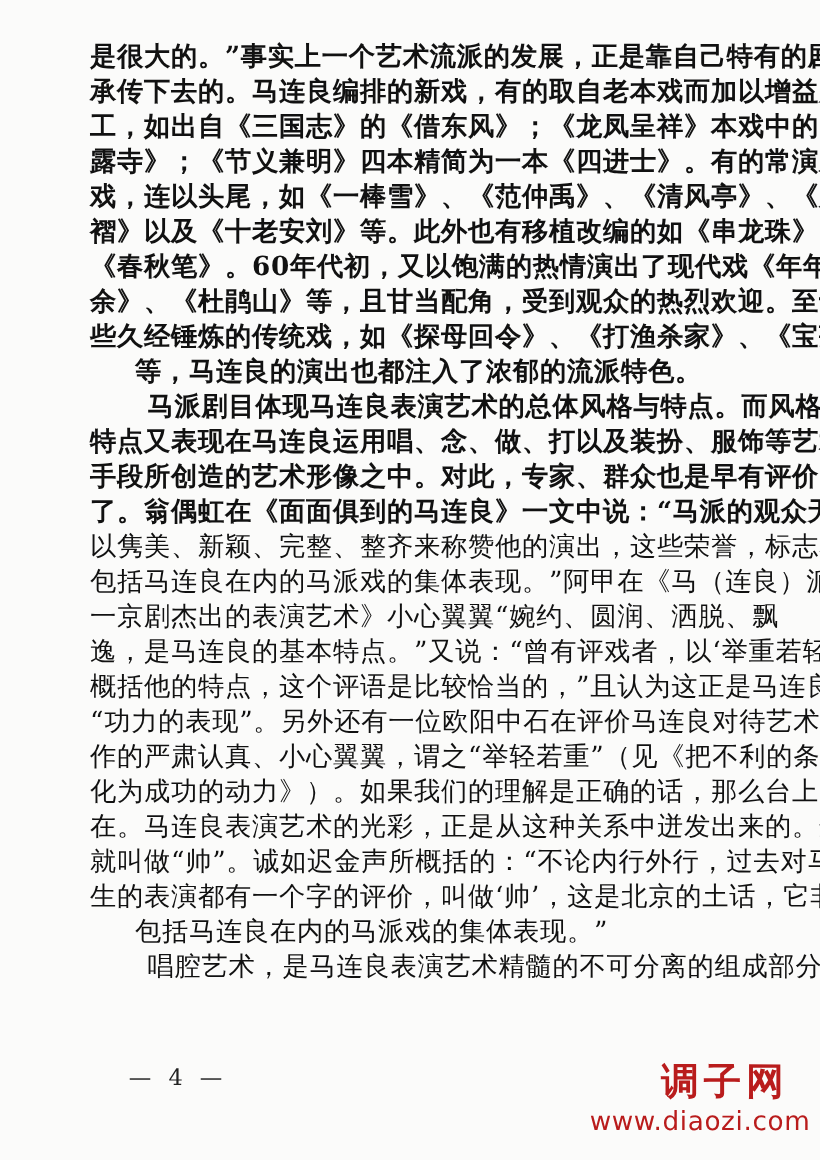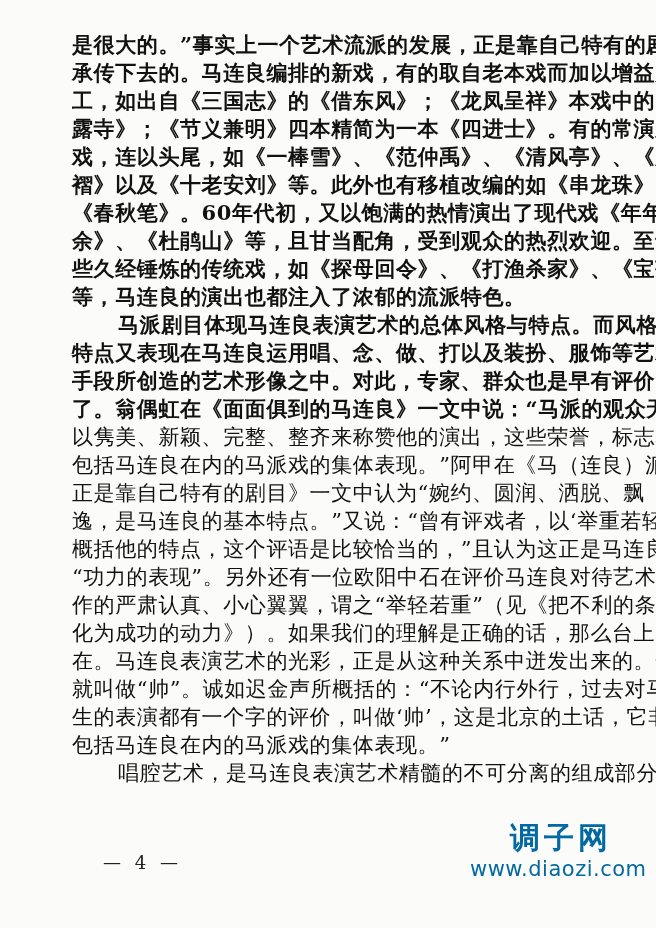--- a/index.html
+++ b/index.html
@@ -35,39 +35,40 @@
     letter-spacing: 0.6px;
     text-align: justify;
     text-align-last: justify;
     font-weight: normal;
   }
   .line.bold {
     font-weight: bold;
   }
   .line.last {
     text-align-last: left;
+    margin-left: 36px;
   }
   .line.indent {
     padding-left: 46px;
   }
   .page-number {
     position: absolute;
     left: 103px;
     top: 852px;
     font-size: 18px;
     letter-spacing: 4px;
     color: #222;
   }
   .watermark {
     position: absolute;
     left: 470px;
-    top: 820px;
+    top: 848px;
     width: 180px;
-    text-align: left;
-    color: #0369a1;
+    text-align: center;
+    color: #b91c1c;
   }
   .watermark-title {
     font-family: "DejaVu Sans", "Liberation Sans", sans-serif;
     font-weight: bold;
     font-size: 30px;
     letter-spacing: 4px;
     line-height: 36px;
     padding-left: 40px;
   }
   .watermark-url {
@@ -91,21 +92,21 @@
       <div class="line bold">《春秋笔》。60年代初，又以饱满的热情演出了现代戏《年年有</div>
       <div class="line bold">余》、《杜鹃山》等，且甘当配角，受到观众的热烈欢迎。至于那</div>
       <div class="line bold">些久经锤炼的传统戏，如《探母回令》、《打渔杀家》、《宝莲灯》</div>
       <div class="line bold last">等，马连良的演出也都注入了浓郁的流派特色。</div>
       <div class="line bold indent">马派剧目体现马连良表演艺术的总体风格与特点。而风格与</div>
       <div class="line bold">特点又表现在马连良运用唱、念、做、打以及装扮、服饰等艺术</div>
       <div class="line bold">手段所创造的艺术形像之中。对此，专家、群众也是早有评价的</div>
       <div class="line bold">了。翁偶虹在《面面俱到的马连良》一文中说：“马派的观众无不</div>
       <div class="line">以隽美、新颖、完整、整齐来称赞他的演出，这些荣誉，标志着</div>
       <div class="line">包括马连良在内的马派戏的集体表现。”阿甲在《马（连良）派一</div>
-      <div class="line">正是靠自己特有的剧目》一文中认为“婉约、圆润、洒脱、飘</div>
+      <div class="line">一京剧杰出的表演艺术》小心翼翼“婉约、圆润、洒脱、飘</div>
       <div class="line">逸，是马连良的基本特点。”又说：“曾有评戏者，以‘举重若轻’来</div>
       <div class="line">概括他的特点，这个评语是比较恰当的，”且认为这正是马连良</div>
       <div class="line">“功力的表现”。另外还有一位欧阳中石在评价马连良对待艺术创</div>
       <div class="line">作的严肃认真、小心翼翼，谓之“举轻若重”（见《把不利的条件</div>
       <div class="line">化为成功的动力》）。如果我们的理解是正确的话，那么台上的</div>
       <div class="line">在。马连良表演艺术的光彩，正是从这种关系中迸发出来的。这</div>
       <div class="line">就叫做“帅”。诚如迟金声所概括的：“不论内行外行，过去对马先</div>
       <div class="line">生的表演都有一个字的评价，叫做‘帅’，这是北京的土话，它非</div>
       <div class="line last">包括马连良在内的马派戏的集体表现。”</div>
       <div class="line indent">唱腔艺术，是马连良表演艺术精髓的不可分离的组成部分，</div>

